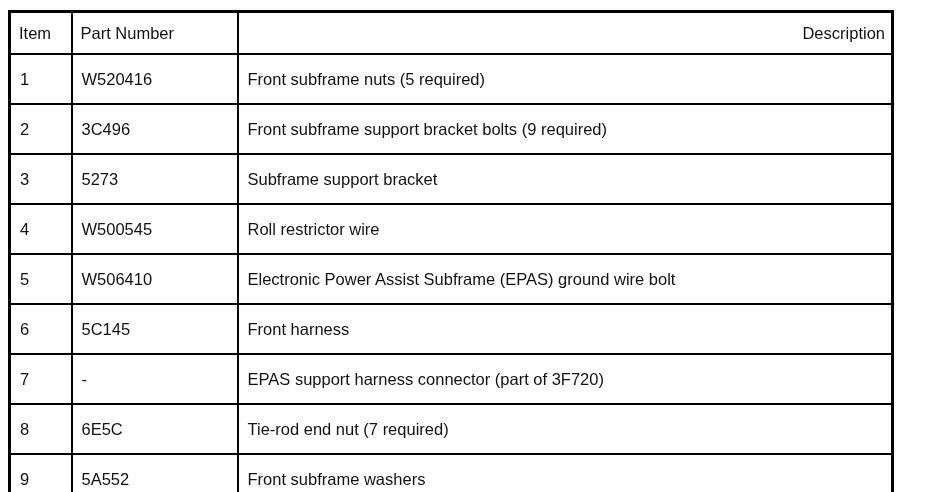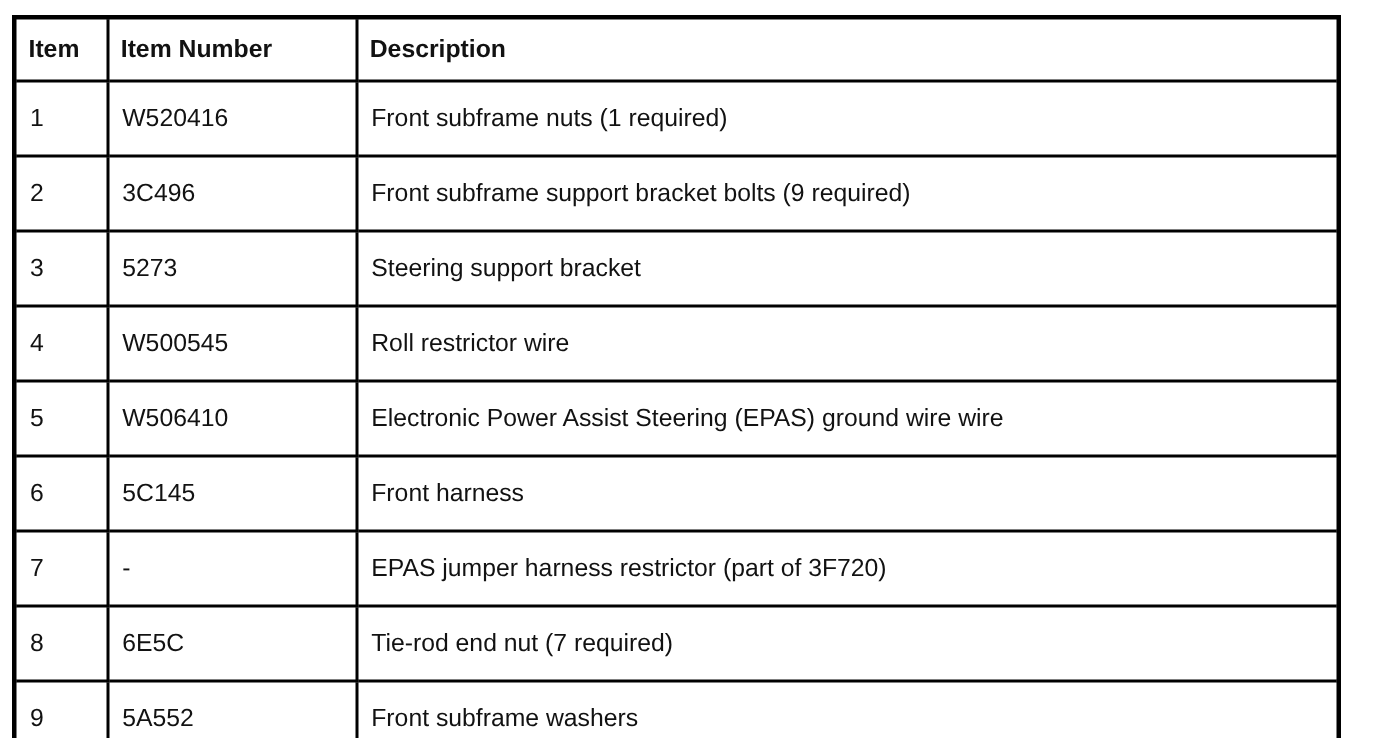--- a/index.html
+++ b/index.html
@@ -23,29 +23,29 @@
   }
   .parts-table, .parts-table th, .parts-table td {
     border: 2px solid #000000;
   }
   .parts-table {
     border: 3px solid #000000;
   }
   .parts-table th {
     height: 36px;
     font-size: 16.5px;
-    font-weight: bold;
+    font-weight: normal;
     padding: 2px 6px 2px 8px;
     text-align: left;
     vertical-align: middle;
     white-space: nowrap;
     overflow: hidden;
   }
   .parts-table th.col-description {
-    text-align: left;
+    text-align: right;
   }
   .parts-table td {
     height: 44px;
     font-size: 16.5px;
     font-weight: normal;
     padding: 2px 6px 2px 9px;
     text-align: left;
     vertical-align: middle;
     white-space: nowrap;
     overflow: hidden;
@@ -59,59 +59,59 @@
 
 <table class="parts-table">
   <colgroup>
     <col class="col-item">
     <col class="col-part">
     <col class="col-description">
   </colgroup>
   <thead>
     <tr>
       <th class="col-item">Item</th>
-      <th class="col-part">Item Number</th>
+      <th class="col-part">Part Number</th>
       <th class="col-description">Description</th>
     </tr>
   </thead>
   <tbody>
     <tr>
       <td>1</td>
       <td>W520416</td>
-      <td>Front subframe nuts (1 required)</td>
+      <td>Front subframe nuts (5 required)</td>
     </tr>
     <tr>
       <td>2</td>
       <td>3C496</td>
       <td>Front subframe support bracket bolts (9 required)</td>
     </tr>
     <tr>
       <td>3</td>
       <td>5273</td>
-      <td>Steering support bracket</td>
+      <td>Subframe support bracket</td>
     </tr>
     <tr>
       <td>4</td>
       <td>W500545</td>
       <td>Roll restrictor wire</td>
     </tr>
     <tr>
       <td>5</td>
       <td>W506410</td>
-      <td>Electronic Power Assist Steering (EPAS) ground wire wire</td>
+      <td>Electronic Power Assist Subframe (EPAS) ground wire bolt</td>
     </tr>
     <tr>
       <td>6</td>
       <td>5C145</td>
       <td>Front harness</td>
     </tr>
     <tr>
       <td>7</td>
       <td>-</td>
-      <td>EPAS jumper harness restrictor (part of 3F720)</td>
+      <td>EPAS support harness connector (part of 3F720)</td>
     </tr>
     <tr>
       <td>8</td>
       <td>6E5C</td>
       <td>Tie-rod end nut (7 required)</td>
     </tr>
     <tr>
       <td>9</td>
       <td>5A552</td>
       <td>Front subframe washers</td>

